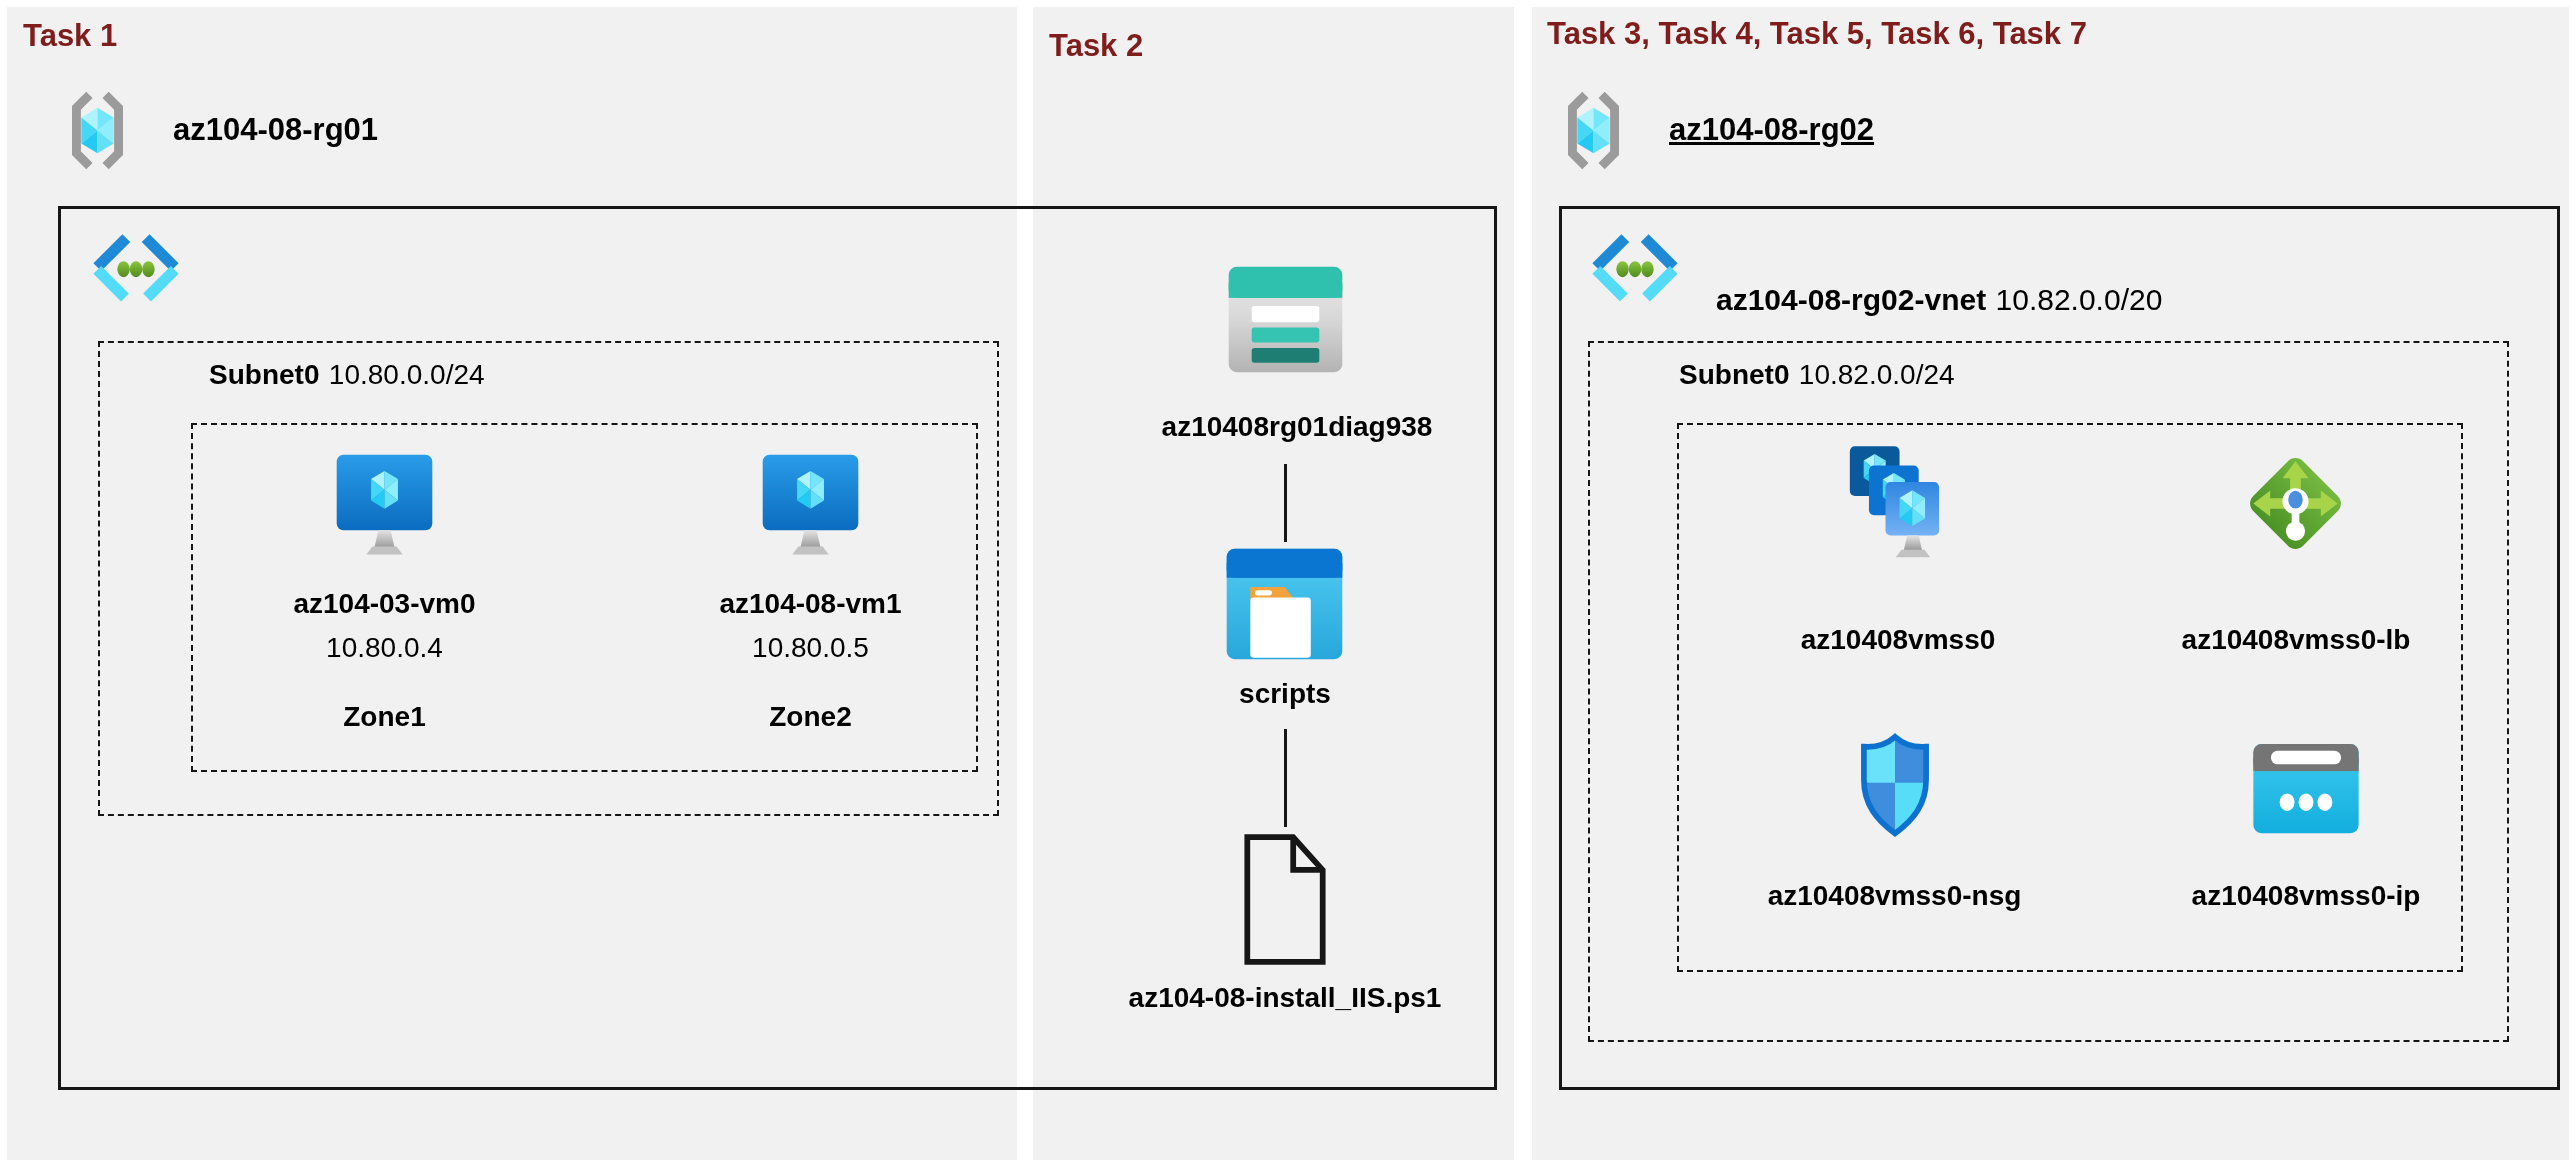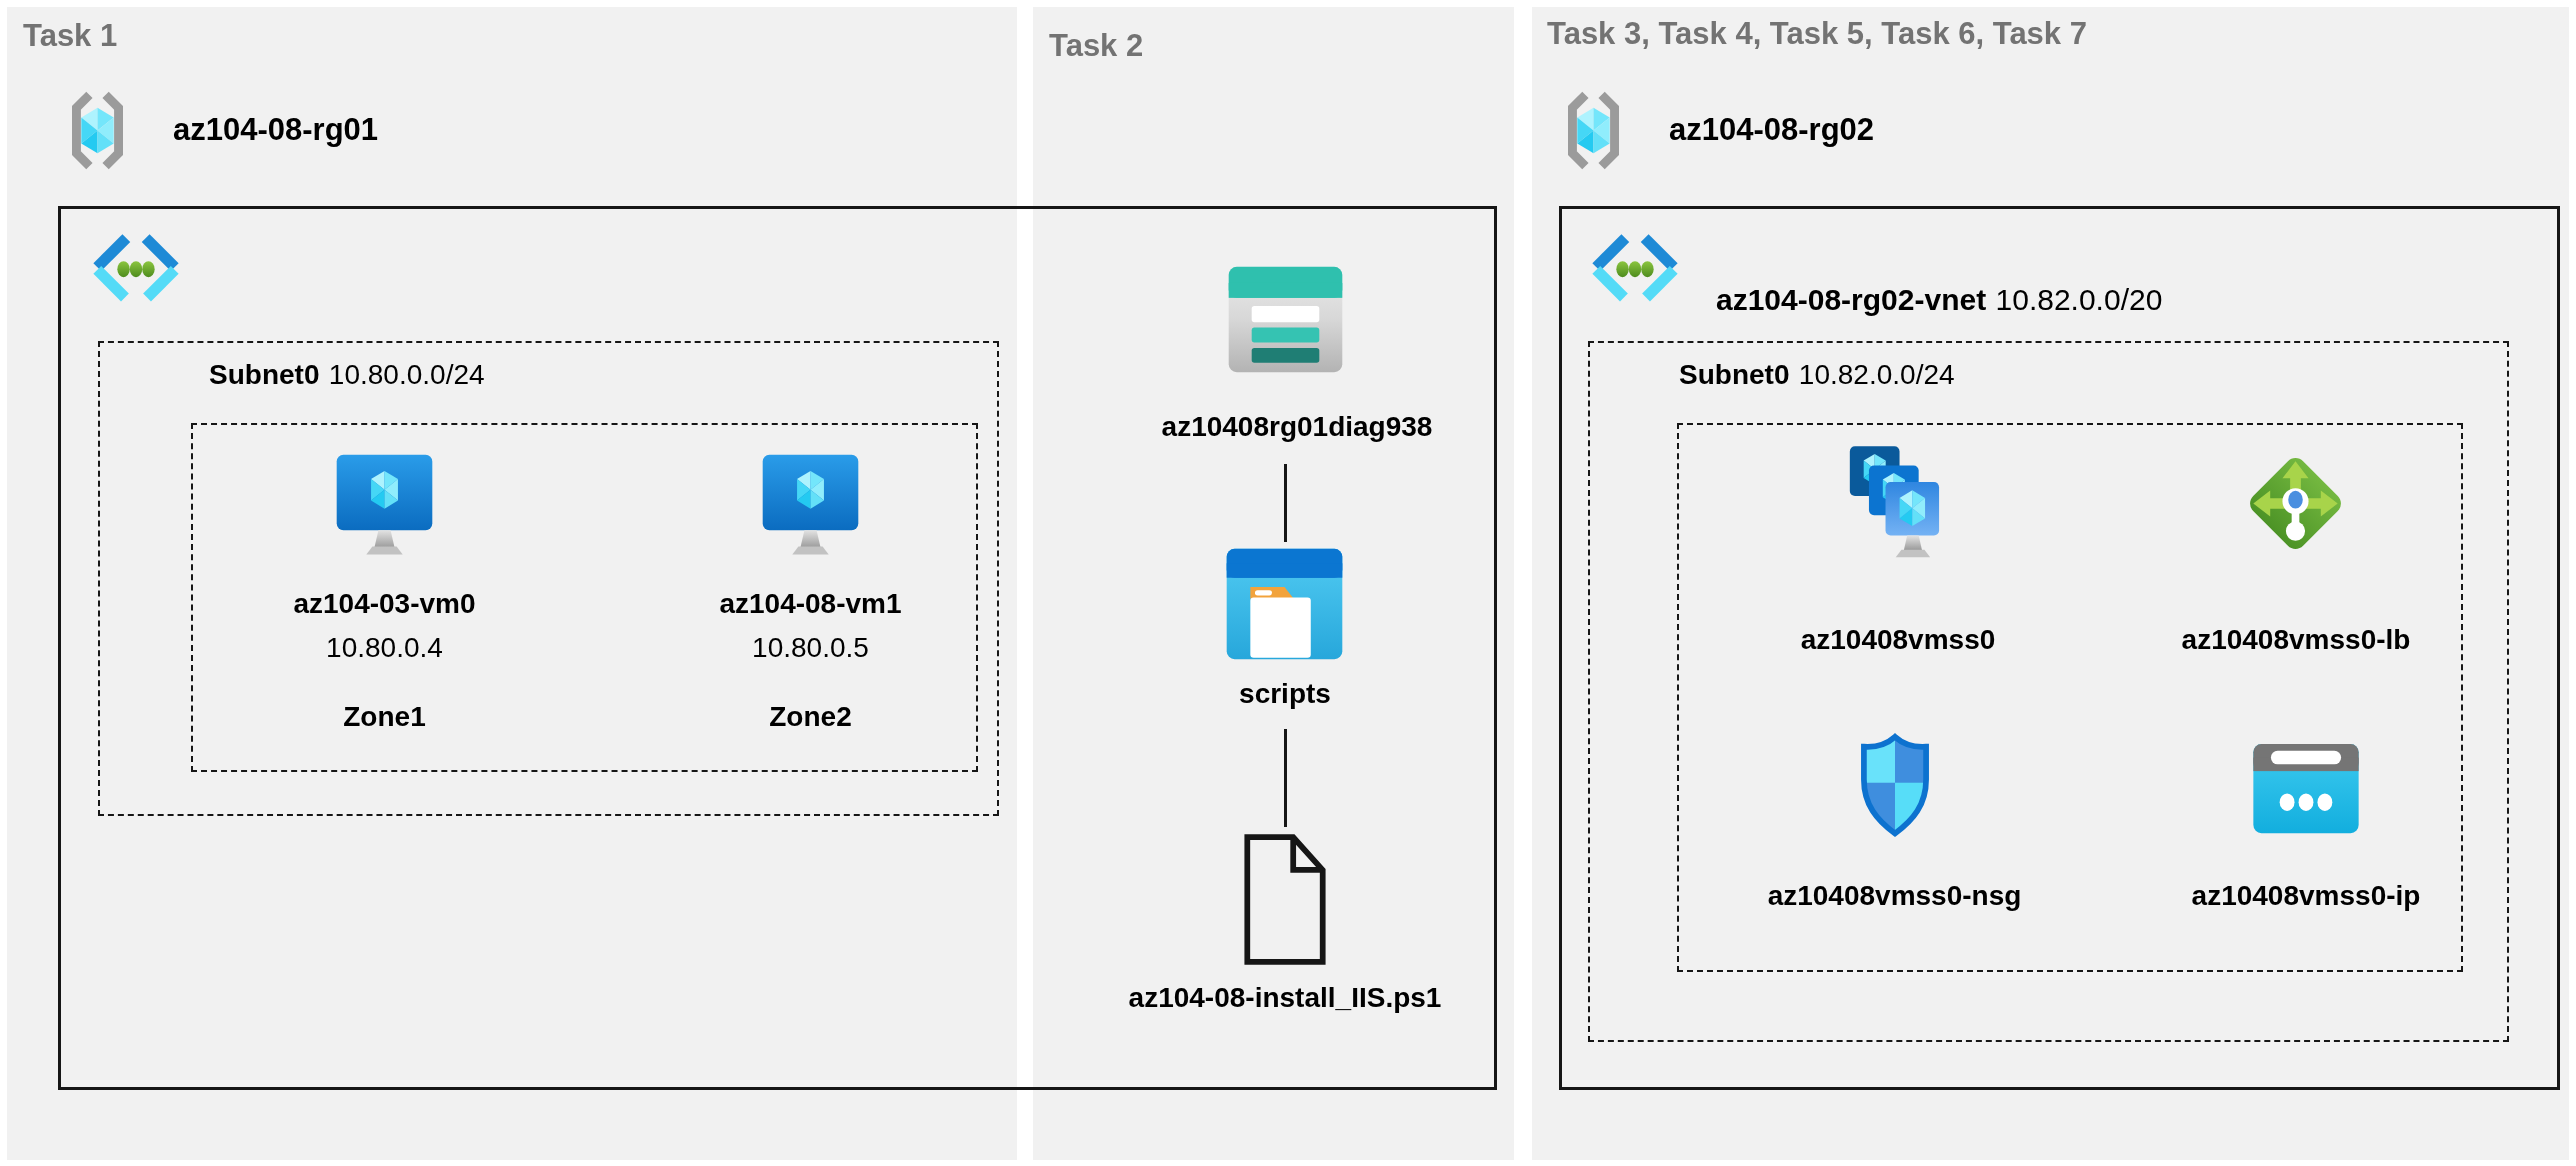--- a/index.html
+++ b/index.html
@@ -1,19 +1,19 @@
 <!DOCTYPE html>
 <html style="font-size:10.8px"><head>
 <meta charset="utf-8">
 <style>
   html,body{margin:0;padding:0;background:#ffffff;}
   body{font-family:"Liberation Sans",sans-serif;color:#000;}
   #stage{position:relative;width:2576px;height:1166px;background:#fff;overflow:hidden;}
   .panel{position:absolute;background:#f1f1f1;}
-  .task-heading{position:absolute;font-size:31px;font-weight:700;color:#737373;white-space:nowrap;}
+  .task-heading{position:absolute;font-size:31px;font-weight:700;color:#7f1d1d;white-space:nowrap;}
   .rg-label{position:absolute;font-size:31px;font-weight:700;white-space:nowrap;}
   .vnet-box{position:absolute;border:3.4px solid #161616;}
   .dash-box{position:absolute;border:2.7px dashed #161616;}
   .vnet-label,.subnet-label{position:absolute;font-size:30px;white-space:nowrap;}
   .subnet-label{font-size:28px;}
   .bold{font-weight:700;}
   .cidr{font-weight:400;margin-left:9.4px;}
   .icon{position:absolute;}
   .node-label{position:absolute;font-size:28px;font-weight:700;text-align:center;white-space:nowrap;}
   .node-sub{position:absolute;font-size:28px;font-weight:400;text-align:center;white-space:nowrap;}
@@ -170,21 +170,21 @@
   <div class="task-heading" style="left:1547px;top:16px;">Task 3, Task 4, Task 5, Task 6, Task 7</div>
 
   <svg class="icon" style="left:57px;top:88px;" width="81" height="85" viewBox="0 0 120 126">
       <use href="#sym-rg"></use>
     </svg>
   <div class="rg-label" style="left:173px;top:112px;">az104-08-rg01</div>
 
   <svg class="icon" style="left:1553px;top:88px;" width="81" height="85" viewBox="0 0 120 126">
       <use href="#sym-rg"></use>
     </svg>
-  <div class="rg-label" style="left:1669px;top:112px;">az104-08-rg02</div>
+  <div class="rg-label" style="left:1669px;top:112px;text-decoration:underline;">az104-08-rg02</div>
 
   <div class="vnet-box" style="left:58px;top:206px;width:1433px;height:878px;"></div>
   <div class="vnet-box" style="left:1559px;top:206px;width:995px;height:878px;"></div>
 
   <svg class="icon" style="left:89px;top:232px;" width="94" height="73" viewBox="0 0 140 108">
       <use href="#sym-vnet"></use>
     </svg>
 
   <svg class="icon" style="left:1588px;top:232px;" width="94" height="73" viewBox="0 0 140 108">
       <use href="#sym-vnet"></use>

